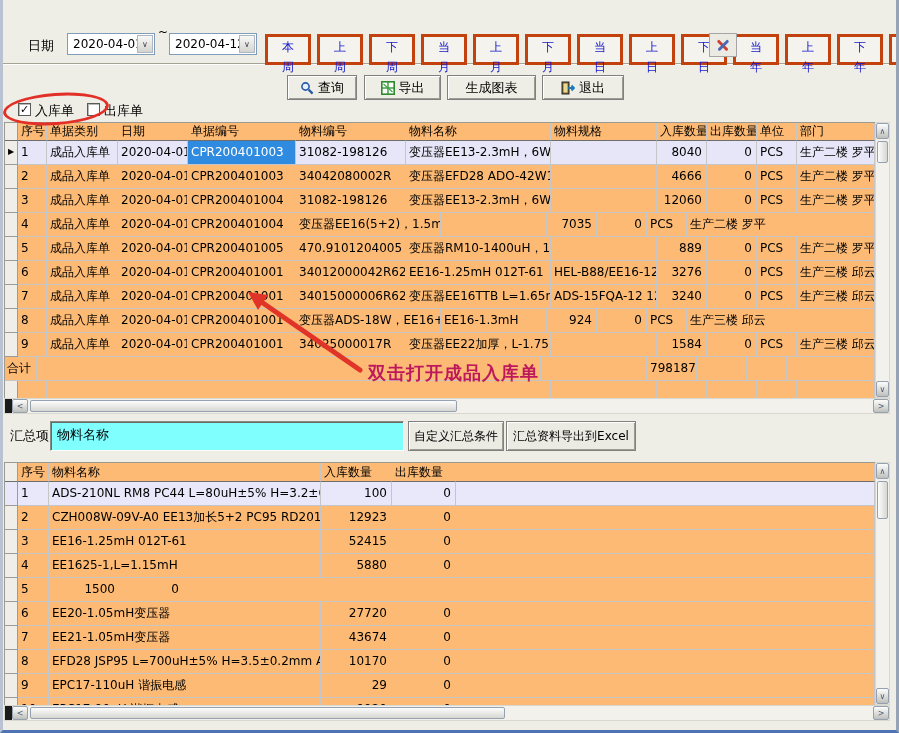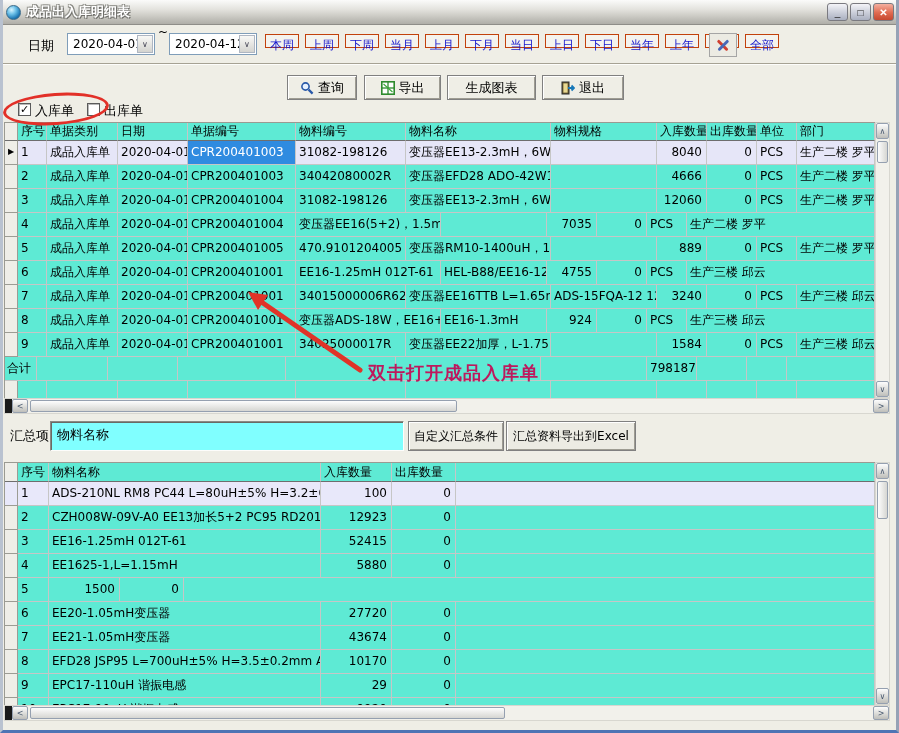--- a/index.html
+++ b/index.html
@@ -28,37 +28,37 @@
   .lbl { position:absolute; font-size:13px; }
   
   .combo { position:absolute; width:88px; height:22px; background:#fff; border:1px solid #7F9DB9; }
   .combo .val { display:block; padding:3px 0 0 5px; font-size:12px; }
   .combo .drop { position:absolute; top:1px; right:1px; bottom:1px; width:16px;
     background:linear-gradient(#F8F8F6,#D4D4D0); border:1px solid #AEB6C2; font-size:8px;
     color:#445; text-align:center; line-height:18px; }
   .tilde { position:absolute; left:155px; top:0; font-size:12px; }
   
   .pbar { position:absolute; left:262px; top:9px; display:flex; gap:6px; }
-  .pbtn { height:14px; padding:0 4px; background:#F4F3EE; border:1px solid #c2410c;
+  .pbtn { height:31px; padding:0 14px; background:#F4F3EE; border:3px solid #c2410c;
     color:#1414CC; font-size:12px; line-height:20px; font-family:inherit; }
   .toolbtn { height:24px; width:28px; background:#ECEBE3; border:1px solid #A5A5A5;
     display:flex; align-items:center; justify-content:center; }
   
   .abtn { position:absolute; top:50px; height:25px; background:#EFEEE6; border:1px solid #808080;
     box-shadow:inset 1px 1px 0 #FFFFFF, inset -1px -1px 0 #9E9C92;
     display:flex; align-items:center; justify-content:center; gap:4px; font-size:13px; font-family:inherit; }
   
   .chk { position:absolute; top:78px; width:13px; height:13px; background:#fff;
     border:1px solid #5A5A5A; box-shadow:inset 1px 1px 0 #B8B8B8; font-size:11px; line-height:11px;
     text-align:center; font-weight:bold; }
   .chklbl { position:absolute; top:77px; font-size:13px; }
   .red-ellipse { position:absolute; left:0; top:68px; width:106px; height:32px;
     border:3px solid #E23028; border-radius:50%; transform:rotate(-4deg); pointer-events:none; z-index:40; }
   
-  .grid { position:absolute; background:#5eead4; overflow:hidden; border-top:1px solid #9A9A92; border-left:1px solid #9A9A92; }
+  .grid { position:absolute; background:#fdba74; overflow:hidden; border-top:1px solid #9A9A92; border-left:1px solid #9A9A92; }
   .grow { display:flex; height:24px; line-height:23px; }
   .ghead { display:flex; height:18px; line-height:17px; }
   .g2 .ghead { height:19px; line-height:18px; }
   .cell { border-right:1px solid #C6C6C6; border-bottom:1px solid #C6C6C6; padding:0 3px;
     white-space:nowrap; overflow:hidden; height:100%; }
   .ghead .cell { border-bottom:1px solid #6E6E6E; }
   .ind { background:#EFEEE8; border-right:1px solid #9C9C94; border-bottom:1px solid #9C9C94;
     padding:0; text-align:center; font-size:8px; line-height:22px; color:#000; }
   .num { text-align:right; padding-right:4px; }
   .c-ind{width:13px;flex:none}.c-no{width:29px;flex:none}.c-type{width:71px;flex:none}
@@ -97,29 +97,20 @@
   .hint-text { position:absolute; left:365px; top:336px; color:#be185d; font-size:18px;
     font-weight:bold; letter-spacing:1px; z-index:50; pointer-events:none; }
   .arrow-svg { position:absolute; left:200px; top:250px; z-index:50; pointer-events:none; }
   .icn { display:inline-block; }
 </style>
 </head>
 <body>
 
 <div class="win">
 
-  <div class="titlebar">
-    <span class="app-icon"></span>
-    <span class="title-text">成品出入库明细表</span>
-    <span class="winbtns">
-      <button class="wbtn">_</button>
-      <button class="wbtn">□</button>
-      <button class="wbtn close">✕</button>
-    </span>
-  </div>
 
   <div class="client">
     <div class="divider1"></div>
 
     <span class="lbl" style="left:25px;top:12px;">日期</span>
     <div class="combo" style="left:64px;top:8px;">
       <span class="val">2020-04-01</span>
       <span class="drop">∨</span>
     </div>
     <span class="tilde">~</span>
@@ -274,23 +265,24 @@
             <span class="cell c-unit">PCS</span>
             <span class="cell c-dept">生产二楼 罗平</span>
           </div>
 
           <div class="grow">
             <span class="cell ind c-ind"></span>
             <span class="cell c-no">6</span>
             <span class="cell c-type">成品入库单</span>
             <span class="cell c-date">2020-04-01</span>
             <span class="cell c-doc">CPR200401001</span>
+            <span class="cell c-mat">34012000042R62</span>
             <span class="cell c-name">EE16-1.25mH 012T-61</span>
             <span class="cell c-spec">HEL-B88/EE16-12</span>
-            <span class="cell c-in num">4755</span>
+            <span class="cell c-in num">3276</span>
             <span class="cell c-out num">0</span>
             <span class="cell c-unit">PCS</span>
             <span class="cell c-dept">生产三楼 邱云</span>
           </div>
 
           <div class="grow">
             <span class="cell ind c-ind"></span>
             <span class="cell c-no">7</span>
             <span class="cell c-type">成品入库单</span>
             <span class="cell c-date">2020-04-01</span>

